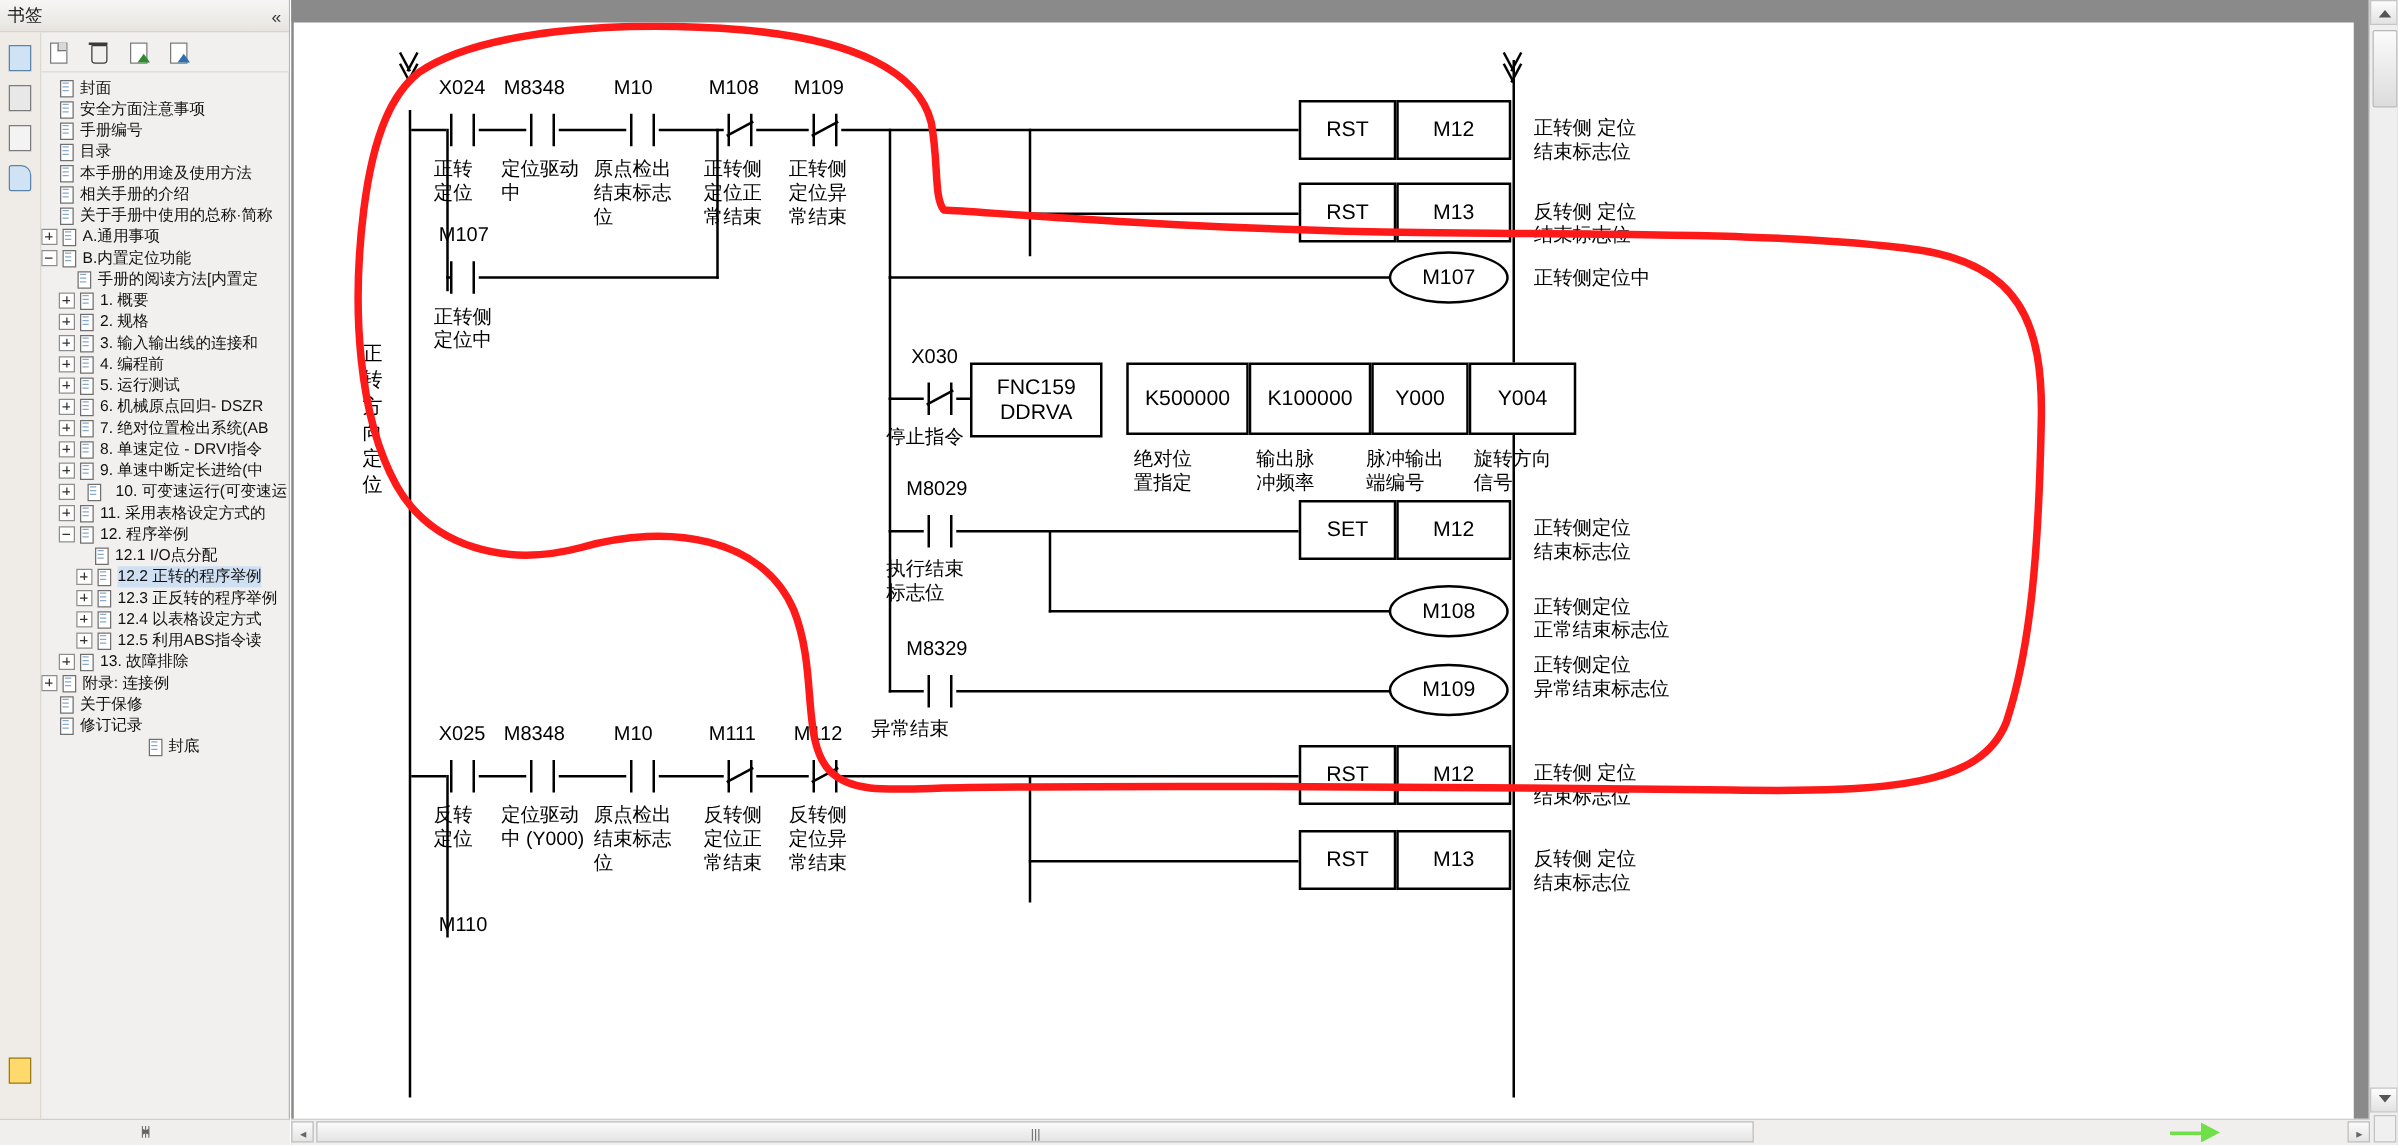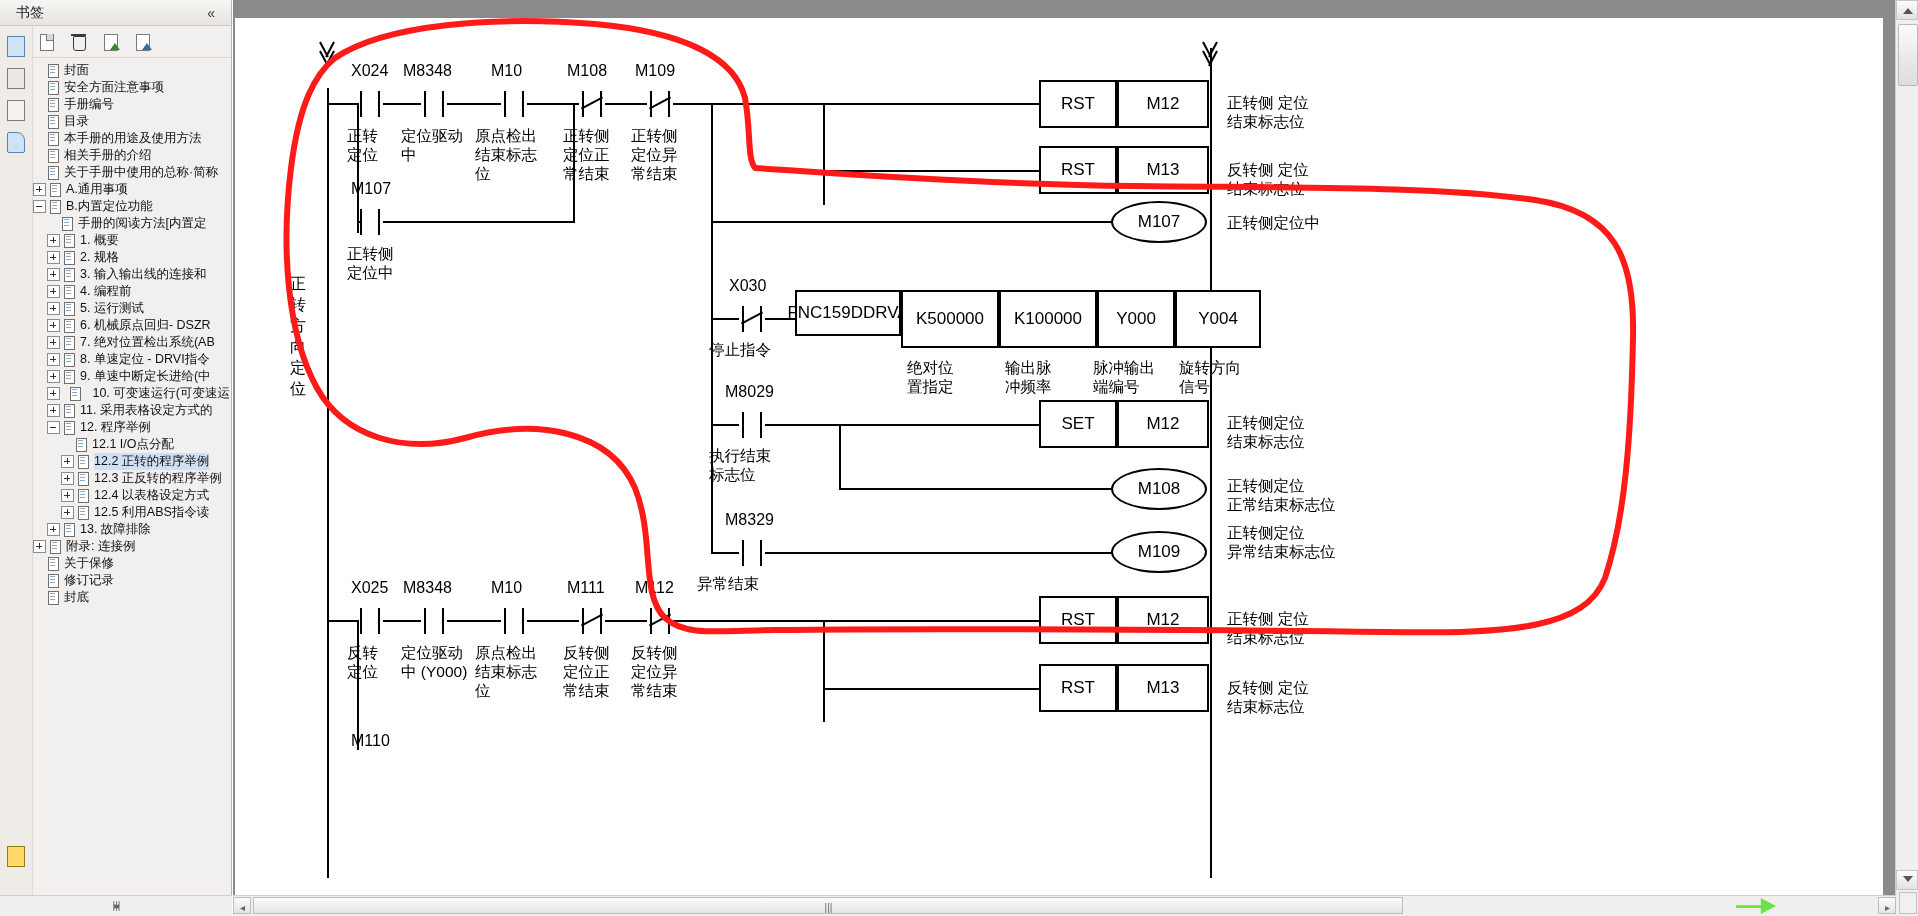--- a/index.html
+++ b/index.html
@@ -6,21 +6,21 @@
   body{
     width:1918px;height:916px;overflow:hidden;
     background:#ffffff;
     font-family:"Liberation Sans","DejaVu Sans",sans-serif;
     font-size:13px;color:#000;
   }
   .app{position:relative;width:1918px;height:916px;}
 
   
   .left-panel{position:absolute;left:0;top:0;width:232px;height:916px;background:#f2f0ee;border-right:1px solid #b8b4ae;box-sizing:border-box;}
-  .bm-header{height:26px;background:linear-gradient(#f7f6f4,#e7e4e0);border-bottom:1px solid #cfcac4;display:flex;align-items:center;padding:0 16px;box-sizing:border-box;}
+  .bm-header{height:26px;background:linear-gradient(#f7f6f4,#e7e4e0);border-bottom:1px solid #cfcac4;display:flex;align-items:center;padding:0 6px;box-sizing:border-box;}
   .bm-title{font-size:14px;color:#222;}
   .bm-collapse{margin-left:auto;font-size:14px;color:#333;}
   .bm-toolbar{height:32px;background:#f2f0ee;border-bottom:1px solid #dcd8d2;display:flex;align-items:center;padding-left:38px;gap:14px;box-sizing:border-box;}
   .tool-ico{width:18px;height:18px;position:relative;}
   .tool-ico .pg{position:absolute;left:2px;top:1px;width:12px;height:15px;background:#fff;border:1px solid #7a7a7a;}
   .tool-ico .fold{position:absolute;left:8px;top:1px;width:6px;height:6px;background:#d9d9d9;border-left:1px solid #7a7a7a;border-bottom:1px solid #7a7a7a;}
   .tool-ico.trash .can{position:absolute;left:3px;top:3px;width:11px;height:13px;border:1.5px solid #3a3a3a;border-radius:1px 1px 3px 3px;}
   .tool-ico.trash .lid{position:absolute;left:1px;top:1px;width:15px;height:2px;background:#3a3a3a;}
   .tool-ico .arrow{position:absolute;right:0;bottom:1px;width:0;height:0;border-left:5px solid transparent;border-right:5px solid transparent;border-bottom:7px solid #2e8b2e;}
   .tool-ico .arrow.blue{border-bottom-color:#2f6fb0;}
@@ -297,21 +297,21 @@
         <div class="node" style="padding-left: 0px;">
           <span class="exp none"></span>
           <span class="bmico"></span>
           <span class="lbl">关于保修</span>
         </div>
         <div class="node" style="padding-left: 0px;">
           <span class="exp none"></span>
           <span class="bmico"></span>
           <span class="lbl">修订记录</span>
         </div>
-        <div class="node" style="padding-left: 0px;">
+        <div class="node" style="padding-left: 0px; justify-content: center;">
           <span class="exp none"></span>
           <span class="bmico"></span>
           <span class="lbl">封底</span>
         </div>
       </div>
 
     <div class="lscroll">
       <div class="box hs-left">
           <span class="hs-grip">◂</span>
         </div>
@@ -436,21 +436,21 @@
         <div class="contact" style="left:504px;top:288px">
             <span class="l"></span>
             <span class="r"></span>
             <span class="sl"></span>
           </div>
         <div class="lbl-num" style="left:494px;top:259px">X030</div>
         <div class="lbl-t" style="left:474px;top:322px">停止指令</div>
 
         <div class="wire-h" style="left:530px;top:300px;width:30px"></div>
 
-        <div class="box-i" style="left:560px;top:272px;width:106px;height:46px;flex-direction:row;line-height:1.15">
+        <div class="box-i" style="left:541px;top:272px;width:106px;height:60px;flex-direction:column;line-height:1.15">
           <span>FNC159</span>
           <span>DDRVA</span>
         </div>
         <div class="box-i" style="left:666px;top:272px;width:98px;height:58px">K500000</div>
         <div class="box-i" style="left:764px;top:272px;width:98px;height:58px">K100000</div>
         <div class="box-i" style="left:862px;top:272px;width:78px;height:58px">Y000</div>
         <div class="box-i" style="left:940px;top:272px;width:86px;height:58px">Y004</div>
 
         <div class="lbl-t" style="left:672px;top:340px">绝对位
 置指定</div>

